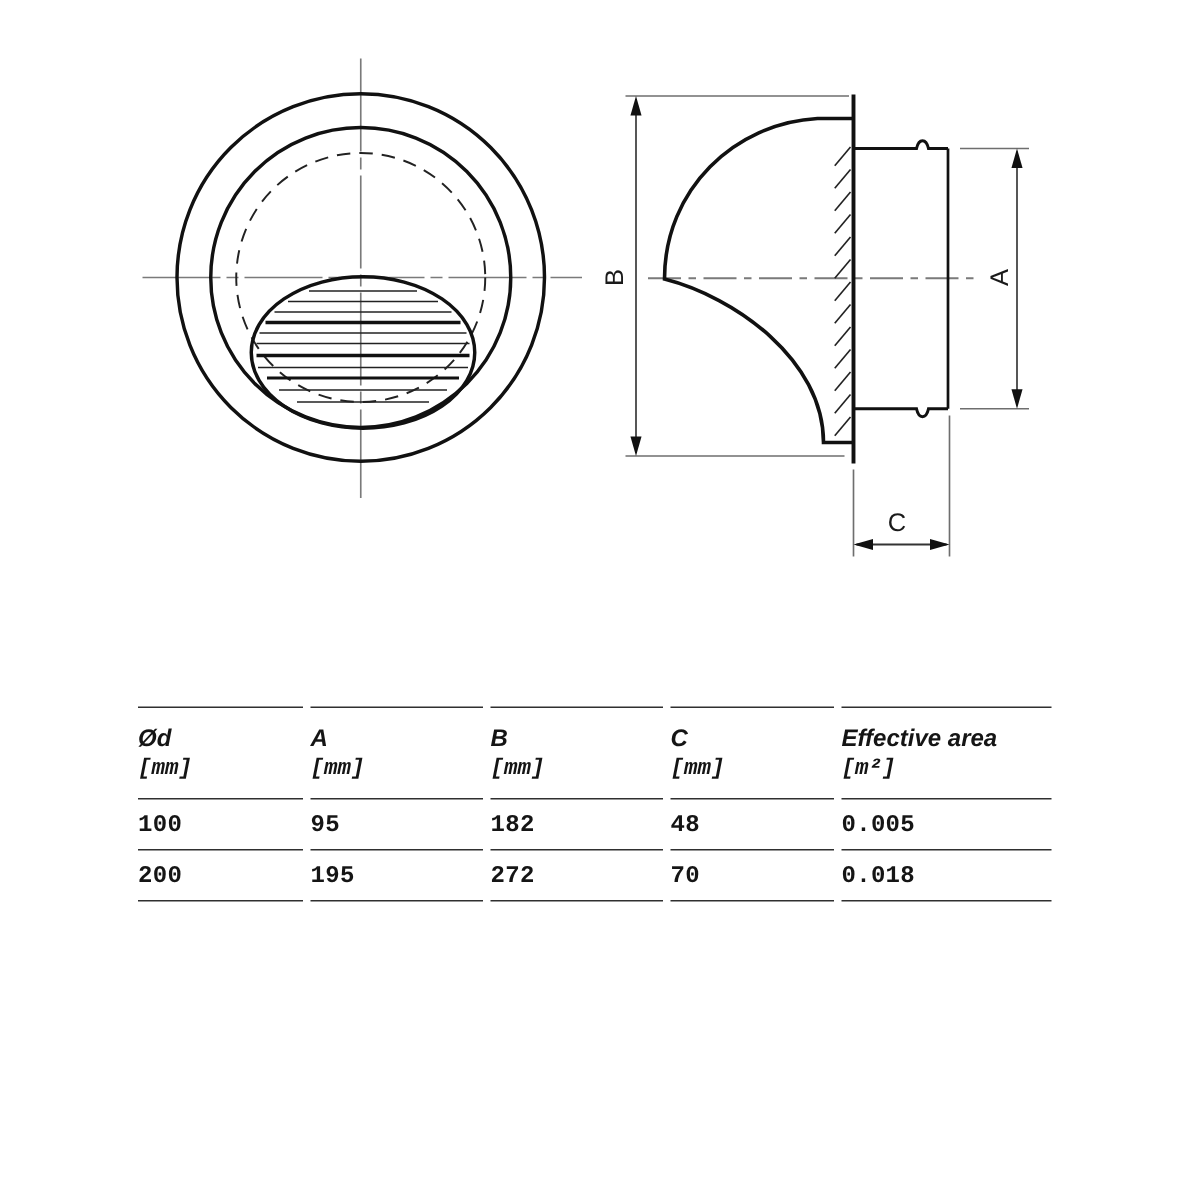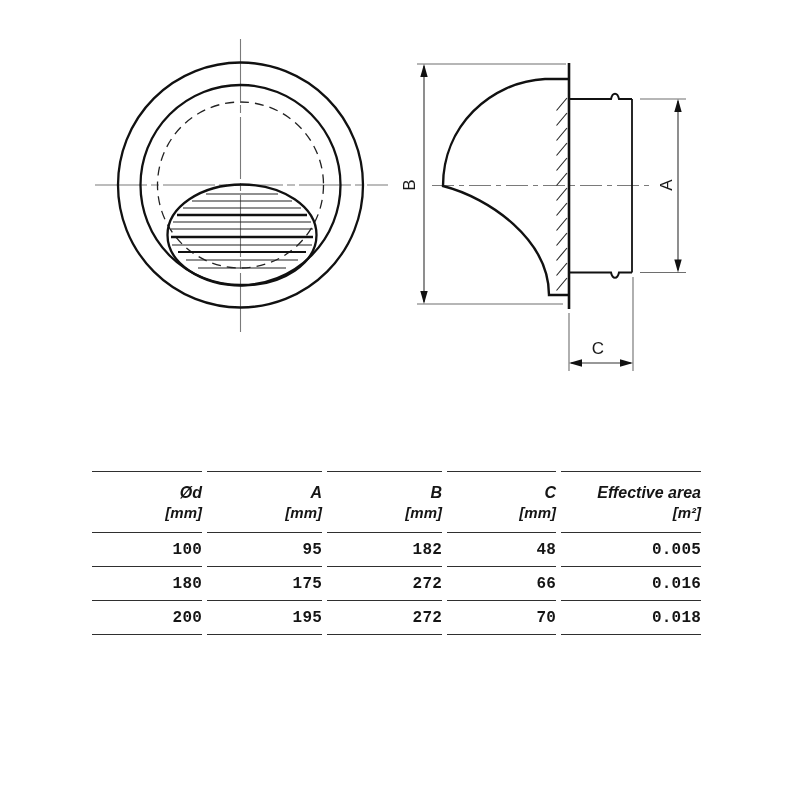--- a/index.html
+++ b/index.html
@@ -8,27 +8,27 @@
     font-family:"Liberation Sans", sans-serif;color:#151515;
     -webkit-font-smoothing:antialiased;
   }
   .drawing{position:absolute;left:0;top:0;}
   svg text{fill:#1a1a1a;font-family:"Liberation Sans",sans-serif;font-size:17px;}
   .table-wrap{position:absolute;left:87px;top:471px;}
   table.spec{
     border-collapse:separate;border-spacing:5px 0;table-layout:fixed;
   }
   table.spec th, table.spec td{
-    padding:0;text-align:right;vertical-align:middle;font-weight:600;
+    padding:0;text-align:left;vertical-align:middle;font-weight:600;
   }
   table.spec th{
     border-top:1.6px solid #2f2f2f;border-bottom:1.6px solid #2f2f2f;
     height:60px;font-style:italic;font-size:16px;vertical-align:middle;
   }
-  table.spec th .unit{display:block;font-size:15px;margin-top:2px;font-weight:600;}
+  table.spec th .unit{display:block;font-size:15px;margin-top:2px;font-weight:600;font-family:Liberation Mono, monospace;}
   table.spec td{
     border-bottom:1.6px solid #2f2f2f;height:33px;font-size:16px;letter-spacing:.2px;font-family:Liberation Mono, monospace;
   }
   .c0{width:110px}.c1{width:115px}.c2{width:115px}.c3{width:109px}.c4{width:140px}
 </style>
 </head>
 <body>
 
 <svg class="drawing" width="800" height="450" viewBox="0 0 800 450">
 
@@ -142,27 +142,20 @@
     </thead>
     <tbody>
       <tr>
         <td>100</td>
         <td>95</td>
         <td>182</td>
         <td>48</td>
         <td>0.005</td>
       </tr>
       <tr>
-        <td>180</td>
-        <td>175</td>
-        <td>272</td>
-        <td>66</td>
-        <td>0.016</td>
-      </tr>
-      <tr>
         <td>200</td>
         <td>195</td>
         <td>272</td>
         <td>70</td>
         <td>0.018</td>
       </tr>
     </tbody>
   </table>
 </div>
 

